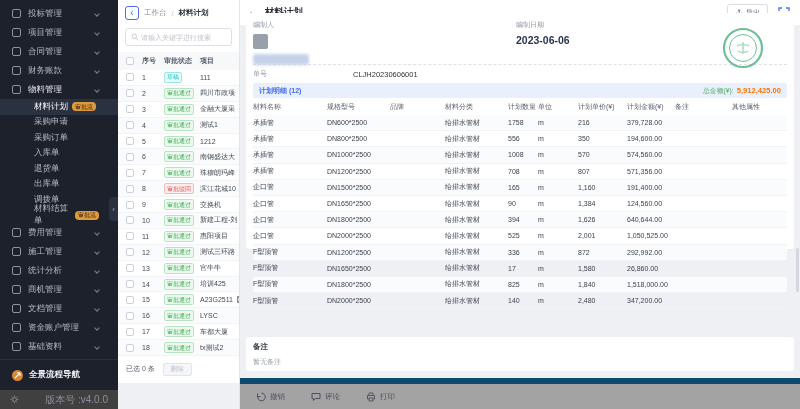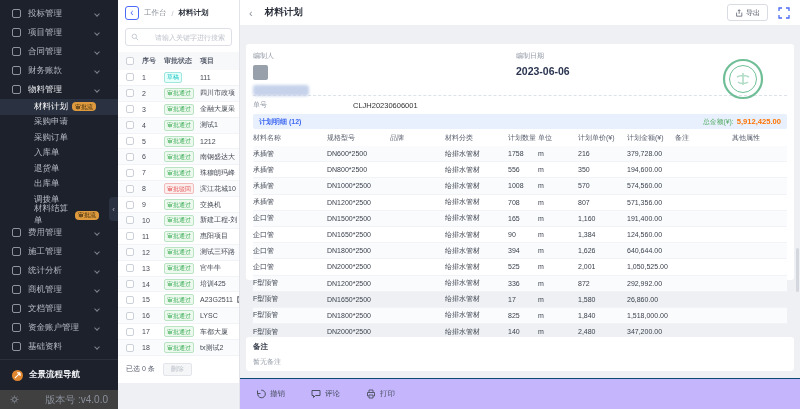--- a/index.html
+++ b/index.html
@@ -24,21 +24,21 @@
   .ver-row .vtext { margin-left:auto; }
 
   
   .list-panel { position:absolute; left:118px; top:0; width:122px; height:409px; background:#eef0f3; border-right:1px solid #e2e4e9; }
   .list-white { position:absolute; top:0; left:0; right:0; height:383px; background:#fff; }
   .lp-head { height:26px; display:flex; align-items:center; padding:0 7px; gap:5px; }
   .back-sq { width:14px; height:14px; border:1px solid #4a6bf5; border-radius:3px; color:#4a6bf5; font-size:10px; line-height:12px; text-align:center; flex:none; cursor:pointer; }
   .crumb-root { color:#8a8f99; font-size:7.5px; }
   .crumb-sep { color:#b7bbc4; font-size:7.5px; }
   .crumb-cur { color:#2f343e; font-size:7.5px; font-weight:bold; }
-  .search { margin:2px 7px 6px; height:18px; border:1px solid #dde0e6; border-radius:3px; display:flex; align-items:center; padding:0 5px; gap:16px; background:#fff; }
+  .search { margin:2px 7px 6px; height:18px; border:1px solid #dde0e6; border-radius:3px; display:flex; align-items:center; padding:0 5px; gap:2px; background:#fff; }
   .search input { border:0; outline:0; width:100%; font-size:7px; color:#333; background:transparent; }
   .search input::placeholder { color:#c0c4cc; }
   .lt-head, .lt-row { display:grid; grid-template-columns:24px 22px 36px 1fr; align-items:center; }
   .lt-head { height:18px; background:#f7f8fa; font-size:7px; color:#5c6270; font-weight:bold; }
   .lt-row { height:15.9px; font-size:7px; color:#454a54; border-bottom:1px solid #f2f3f6; cursor:pointer; }
   .lt-row:nth-child(even) { background:#fafbfd; }
   .cb { width:8px; height:8px; border:1px solid #ccd0d9; border-radius:2px; margin-left:8px; background:#fff; }
   .proj { overflow:hidden; white-space:nowrap; }
   .st { display:inline-block; font-size:6px; line-height:8px; padding:0.5px 2px; border-radius:2px; border:1px solid transparent; white-space:nowrap; }
   .st.draft { color:#13c2c2; background:#e6fffb; border-color:#9fe6de; }
@@ -48,21 +48,21 @@
   .del-btn { height:13px; padding:0 7px; background:#f5f6f8; border:1px solid #e3e5ea; border-radius:2px; color:#bcc0c9; font-size:6.5px; display:flex; align-items:center; }
 
   
   .detail { position:absolute; left:240px; top:0; right:0; height:409px; background:#eef0f3; }
   .d-head { position:absolute; top:0; left:0; right:0; height:25px; background:#fff; display:flex; align-items:center; padding:0 9px; }
   .d-back { color:#8a8f99; font-size:11px; cursor:pointer; }
   .d-title { font-size:9.5px; font-weight:bold; color:#2a2f3a; margin-left:12px; }
   .export-btn { margin-left:auto; height:17px; border:1px solid #d9dce3; border-radius:3px; background:#fff; display:flex; align-items:center; gap:3px; padding:0 7px; font-size:7px; color:#4a5060; cursor:pointer; }
   .expand-btn { width:14px; height:14px; margin-left:9px; cursor:pointer; display:flex; align-items:center; justify-content:center; }
   .card { position:absolute; left:6px; right:6px; background:#fff; border-radius:3px; }
-  .card1 { top:44px; height:236px; padding:7px 7px 0; }
+  .card1 { top:13px; height:236px; padding:7px 7px 0; }
   .lbl { font-size:7px; color:#9097a3; }
   .info { position:relative; height:44px; }
   .avatar { width:15px; height:15px; background:#98a0ab; border-radius:2px; margin-top:4px; }
   .name-blur { width:56px; height:11px; background:#c5d2ea; border-radius:3px; margin-top:5px; filter:blur(1.5px); }
   .date-block { position:absolute; left:263px; top:0; }
   .date-val { font-size:10.5px; font-weight:bold; color:#2b3550; margin-top:4px; }
   .seal { position:absolute; right:22px; top:6px; }
   .dash { border-top:1px dashed #dde1e8; }
   .orderno { height:18px; display:flex; align-items:center; }
   .orderno .lbl { width:100px; }
@@ -73,21 +73,21 @@
   .total-lbl { color:#53aa63; font-size:6.8px; }
   .total-val { color:#ff7300; font-weight:bold; font-size:7.6px; margin-left:3px; }
   .dt-head, .dt-row { display:grid; grid-template-columns:74px 63px 55px 63px 30px 40px 49px 48px 57px 1fr; align-items:center; }
   .dt-head { height:17px; font-size:7px; color:#5c6270; }
   .dt-row { height:16.2px; font-size:7px; color:#3c424e; border-bottom:1px solid #f1f3f6; }
   .dt-row:nth-child(odd) { background:#fafbfd; }
   .dt-row > div, .dt-head > div { overflow:hidden; white-space:nowrap; }
   .card2 { top:337px; height:34px; padding:5px 7px; }
   .remark-lbl { font-size:7.5px; font-weight:bold; color:#39404d; }
   .remark-val { font-size:7px; color:#9aa0aa; margin-top:5px; }
-  .d-foot { position:absolute; left:0; right:0; bottom:0; height:31px; background:#c4b5fd; display:flex; align-items:center; gap:26px; padding:0 16px; border-top:1px solid #0c4a6e; }
+  .d-foot { position:absolute; left:0; right:0; bottom:0; height:31px; background:#a3a3a3; display:flex; align-items:center; gap:26px; padding:0 16px; border-top:6px solid #0c4a6e; }
   .f-btn { display:flex; align-items:center; gap:4px; font-size:7.5px; color:#4a5060; cursor:pointer; }
   .scrollbar { position:absolute; right:1px; top:248px; width:3px; height:44px; background:#d4d7de; border-radius:2px; }
   svg { display:block; }
 </style>
 </head>
 <body>
 
 <div class="sidebar">
   <div class="menu">
 

